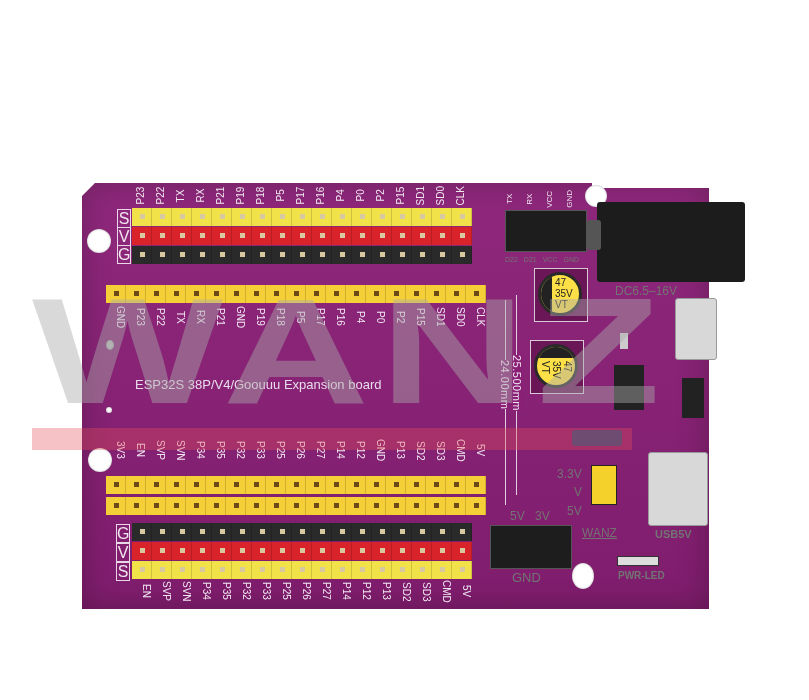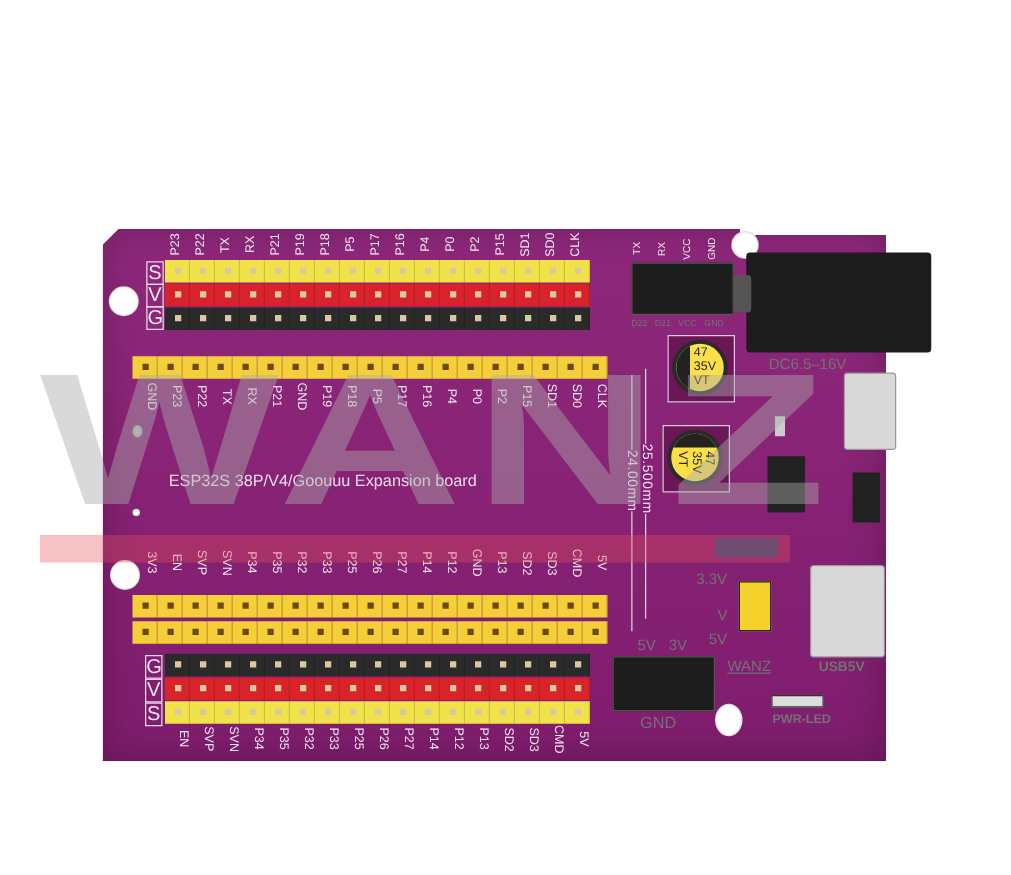--- a/index.html
+++ b/index.html
@@ -364,21 +364,21 @@
     </div>
 </div>
 
 <div class="usb" style="left:675px;top:298px;width:40px;height:60px;"></div>
 
 <div class="smd" style="left:614px;top:365px;width:30px;height:45px;"></div>
 <div class="smd" style="left:682px;top:378px;width:22px;height:40px;"></div>
 <div class="smd" style="left:620px;top:333px;width:8px;height:16px;background:#ccc;"></div>
 <div style="position:absolute;left:572px;top:430px;width:50px;height:16px;background:#2f4a80;border-radius:3px;"></div>
 
-<div class="silk" style="left:557px;top:456px;font-size:12px;">3.3V</div>
+<div class="silk" style="left:557px;top:467px;font-size:12px;">3.3V</div>
 <div class="silk" style="left:574px;top:485px;font-size:12px;">V</div>
 <div class="silk" style="left:567px;top:504px;font-size:12px;">5V</div>
 <div class="jumper"></div>
 <div class="silk" style="left:582px;top:526px;font-size:12px;text-decoration:underline;">WANZ</div>
 
 <div class="silk" style="left:510px;top:509px;font-size:12px;">5V</div>
 <div class="silk" style="left:535px;top:509px;font-size:12px;">3V</div>
 <div class="hdr-black" style="left:490px;top:525px;width:80px;height:42px;"></div>
 <div class="silk" style="left:512px;top:570px;font-size:13px;">GND</div>
 

